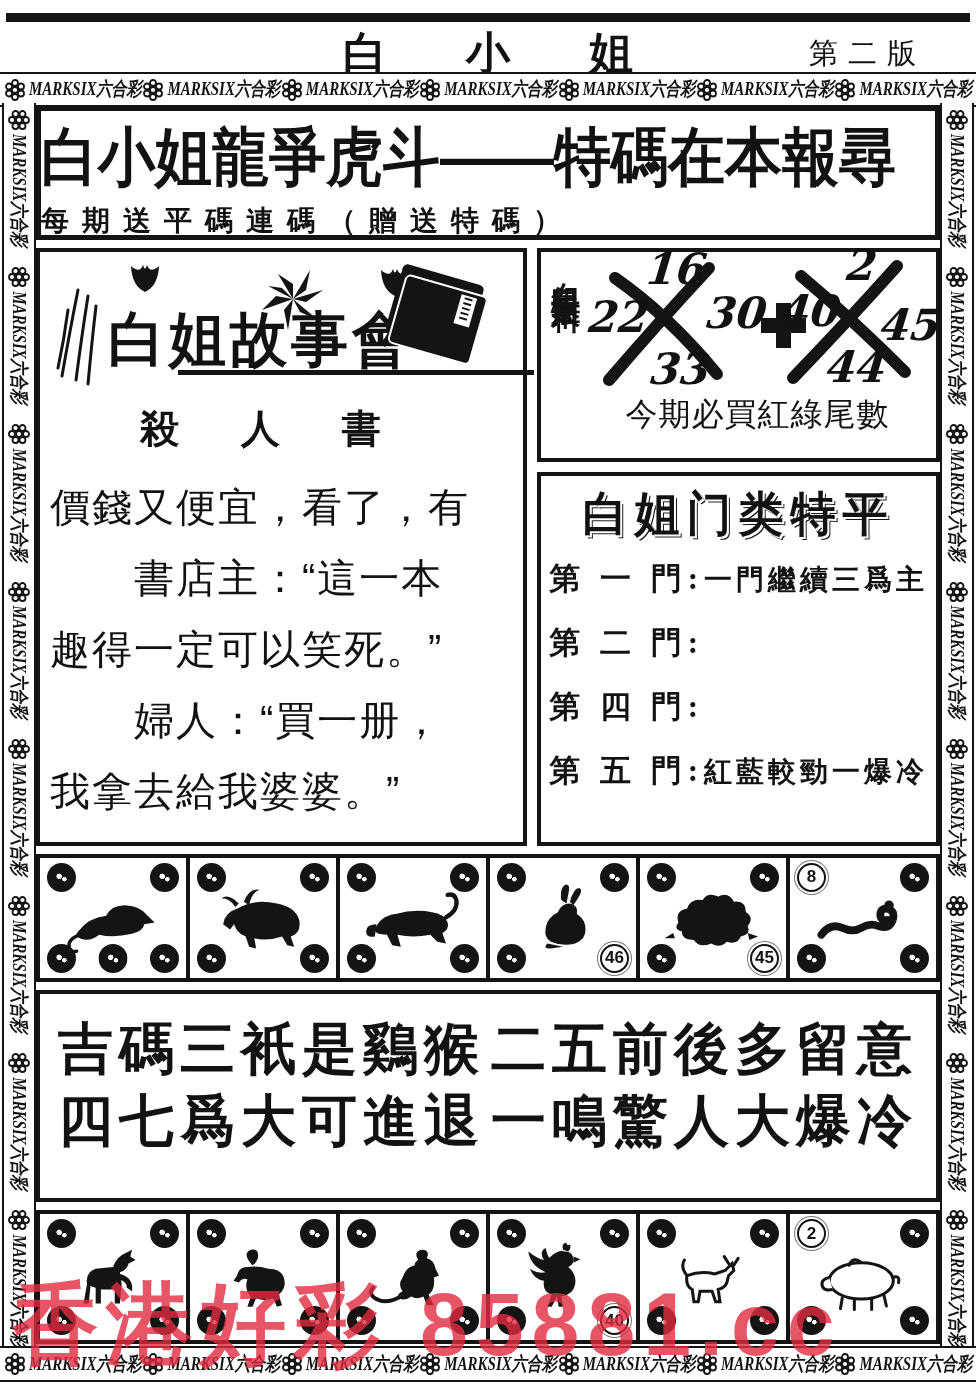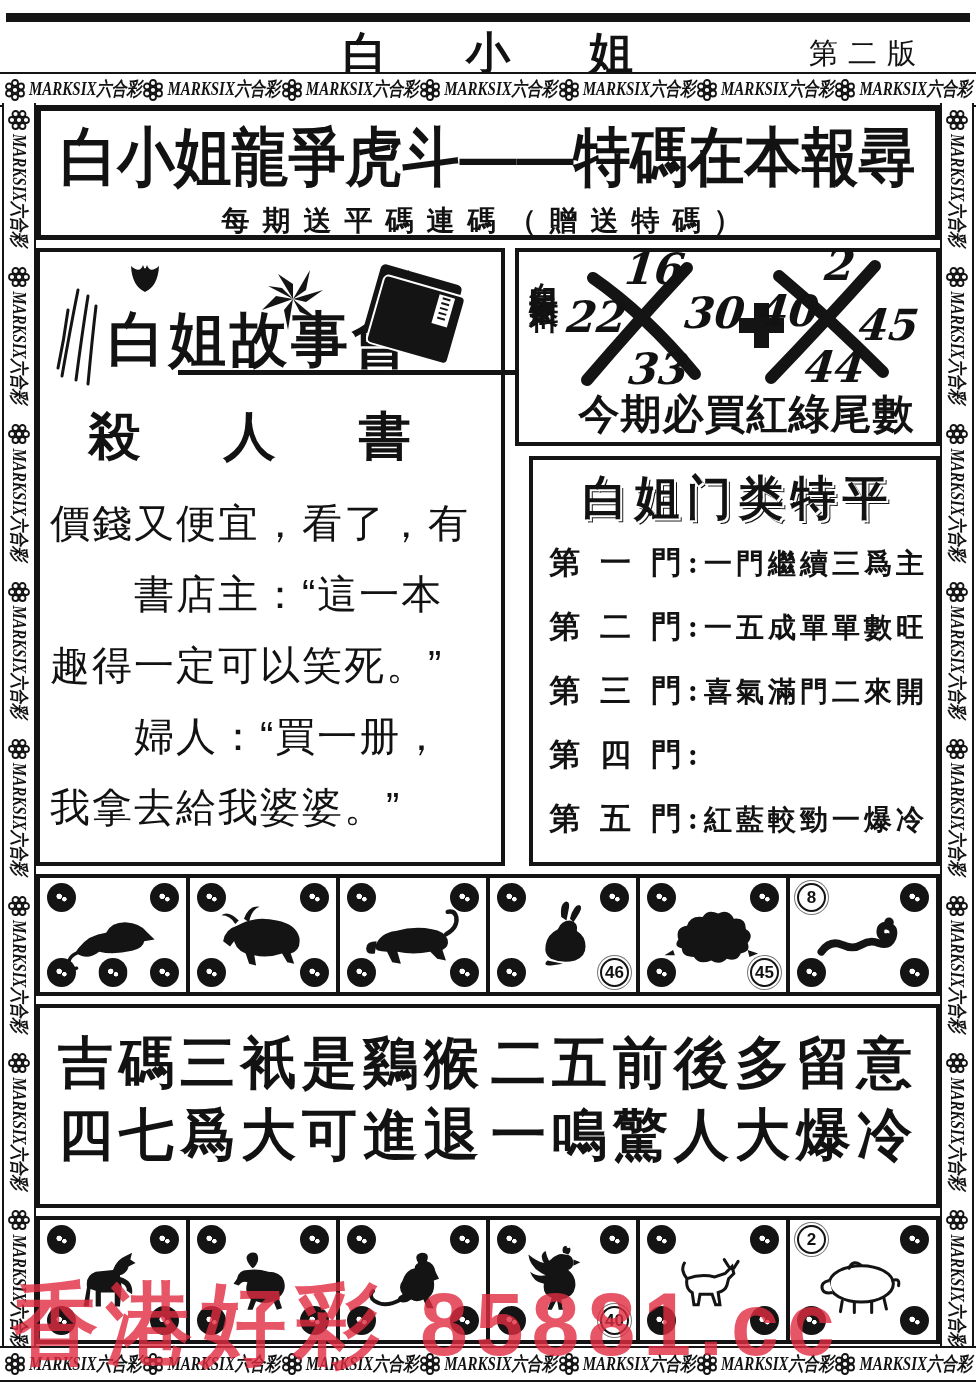--- a/index.html
+++ b/index.html
@@ -27,52 +27,52 @@
   #strip-left{left:2px;}
   #strip-right{right:2px;}
   .vtext{position:absolute;left:30px;top:0;width:1250px;height:30px;transform:rotate(90deg);
       transform-origin:0 0;}
   .vtext .strip-content{padding:0 6px;}
   
   #content{position:absolute;left:36px;right:36px;top:106px;height:1238px;
       display:flex;flex-direction:column;gap:8px;}
   .inkbox{border:4px solid #141414;background:#fff;box-sizing:border-box;}
   
-  #headline-box{height:134px;border-width:5px;text-align:center;padding-top:4px;}
+  #headline-box{height:134px;border-width:5px;text-align:left;padding-top:4px;}
   #headline-main{font-size:57px;font-weight:900;letter-spacing:0px;white-space:nowrap;
       transform:scaleY(1.12);transform-origin:center top;}
   #headline-sub{margin-top:10px;font-size:28px;font-weight:900;letter-spacing:13px;}
   
   #midgrid{height:618px;display:flex;gap:10px;}
   #story-box{width:512px;position:relative;padding:6px 26px 0 10px;}
   #logo-row{position:relative;height:128px;}
   #story-logo{position:absolute;left:58px;top:44px;font-size:57px;font-weight:900;
       letter-spacing:4px;transform:scaleY(1.05);}
   #logo-underline{position:absolute;left:128px;top:112px;width:356px;height:5px;background:#141414;}
   .tulip{position:absolute;}
   #tulip-1{left:78px;top:2px;} #tulip-2{left:328px;top:6px;}
   #leaf-cluster{position:absolute;left:198px;top:-4px;}
   #grass-decor{position:absolute;left:-2px;top:22px;}
   #book-icon{position:absolute;right:-4px;top:2px;}
-  #story-title{text-align:center;font-size:52px;font-weight:700;letter-spacing:26px;
-      margin-top:16px;font-family:Liberation Mono, monospace;}
+  #story-title{text-align:center;font-size:39px;font-weight:700;letter-spacing:26px;
+      margin-top:16px;font-family:Liberation Serif, serif;}
   #story-lines{margin-top:16px;font-size:40px;line-height:71px;font-weight:500;
       letter-spacing:2px;}
   .story-line.ind{text-indent:84px;}
   
   #rightcol{flex:1;display:flex;flex-direction:column;gap:10px;}
   #tips-box{height:214px;position:relative;display:flex;}
   #tips-side-label{width:40px;padding-top:8px;writing-mode:vertical-rl;text-orientation:upright;
       font-size:29px;font-weight:900;letter-spacing:4px;line-height:38px;margin-left:4px;}
   #cross-area{position:relative;flex:1;height:152px;}
   .handnum{position:absolute;font-family:"DejaVu Serif","Liberation Serif",serif;
       font-style:italic;font-size:43px;font-weight:600;transform:skewX(-6deg);}
-  #tips-bottom-line{position:absolute;left:44px;right:6px;bottom:0;text-align:center;
-      font-size:41px;font-weight:700;letter-spacing:1px;white-space:nowrap;}
-  #doors-box{flex:1;padding:8px 8px 0 16px;margin-left:14px;}
+  #tips-bottom-line{position:absolute;left:44px;right:6px;bottom:21px;text-align:center;
+      font-size:32px;font-weight:400;letter-spacing:1px;white-space:nowrap;}
+  #doors-box{flex:1;padding:8px 8px 0 8px;}
   #doors-title{text-align:center;font-size:45px;font-weight:900;letter-spacing:7px;
       transform:scaleY(1.05);text-shadow:2px 2px 0 #fff,3px 3px 0 #141414;}
   #doors-list{margin-top:14px;}
   .door-row{display:flex;align-items:baseline;height:64px;white-space:nowrap;}
   .door-prefix{font-family:"Liberation Serif","DejaVu Serif",serif;font-size:31px;
       font-weight:600;letter-spacing:6px;}
   .door-text{font-size:28px;font-weight:700;letter-spacing:4px;
       font-family:"Liberation Serif","DejaVu Serif",serif;}
   
   .zrow{display:flex;}
@@ -709,25 +709,20 @@
 
         <div id="doors-box" class="inkbox">
           <div id="doors-title">白姐门类特平</div>
           <div id="doors-list">
               <div class="door-row">
                 <span class="door-prefix">第 一 門:</span>
                 <span class="door-text">一門繼續三爲主</span>
               </div>
               <div class="door-row">
                 <span class="door-prefix">第 二 門:</span>
-                <span class="door-text">一五成單單數旺</span>
-              </div>
-              <div class="door-row">
-                <span class="door-prefix">第 三 門:</span>
-                <span class="door-text">喜氣滿門二來開</span>
               </div>
               <div class="door-row">
                 <span class="door-prefix">第 四 門:</span>
               </div>
               <div class="door-row">
                 <span class="door-prefix">第 五 門:</span>
                 <span class="door-text">紅藍較勁一爆冷</span>
               </div>
             </div>
         </div>

